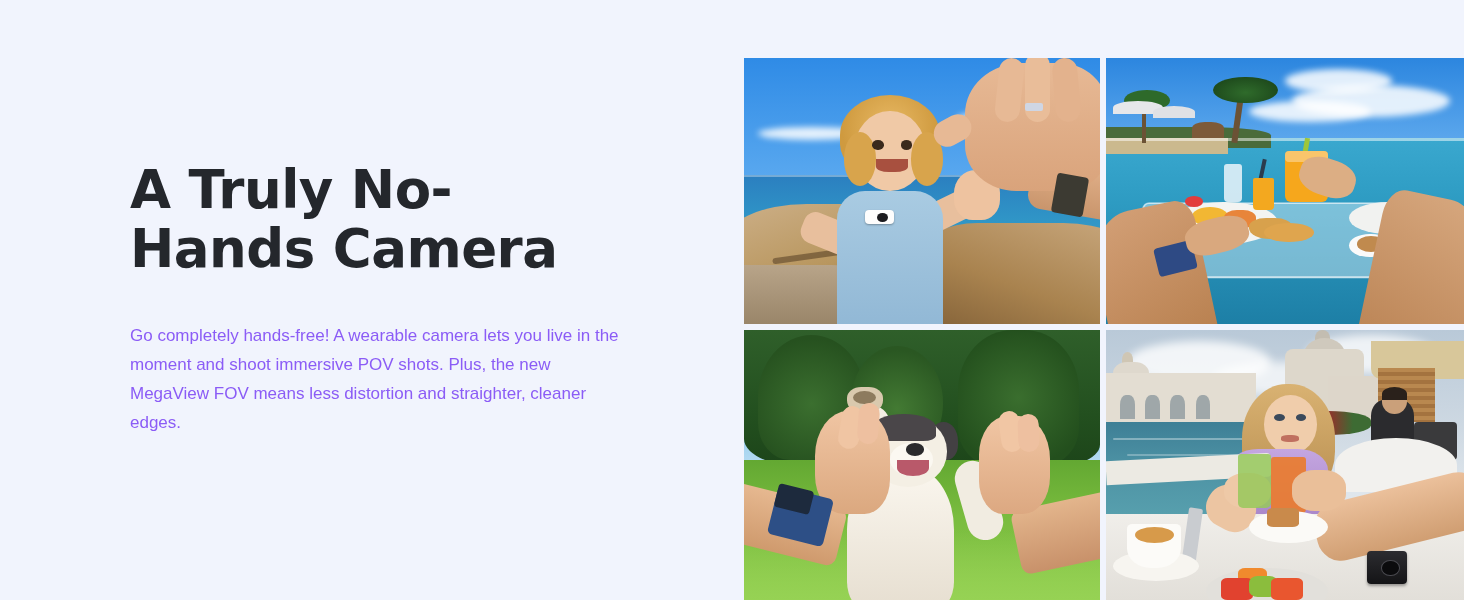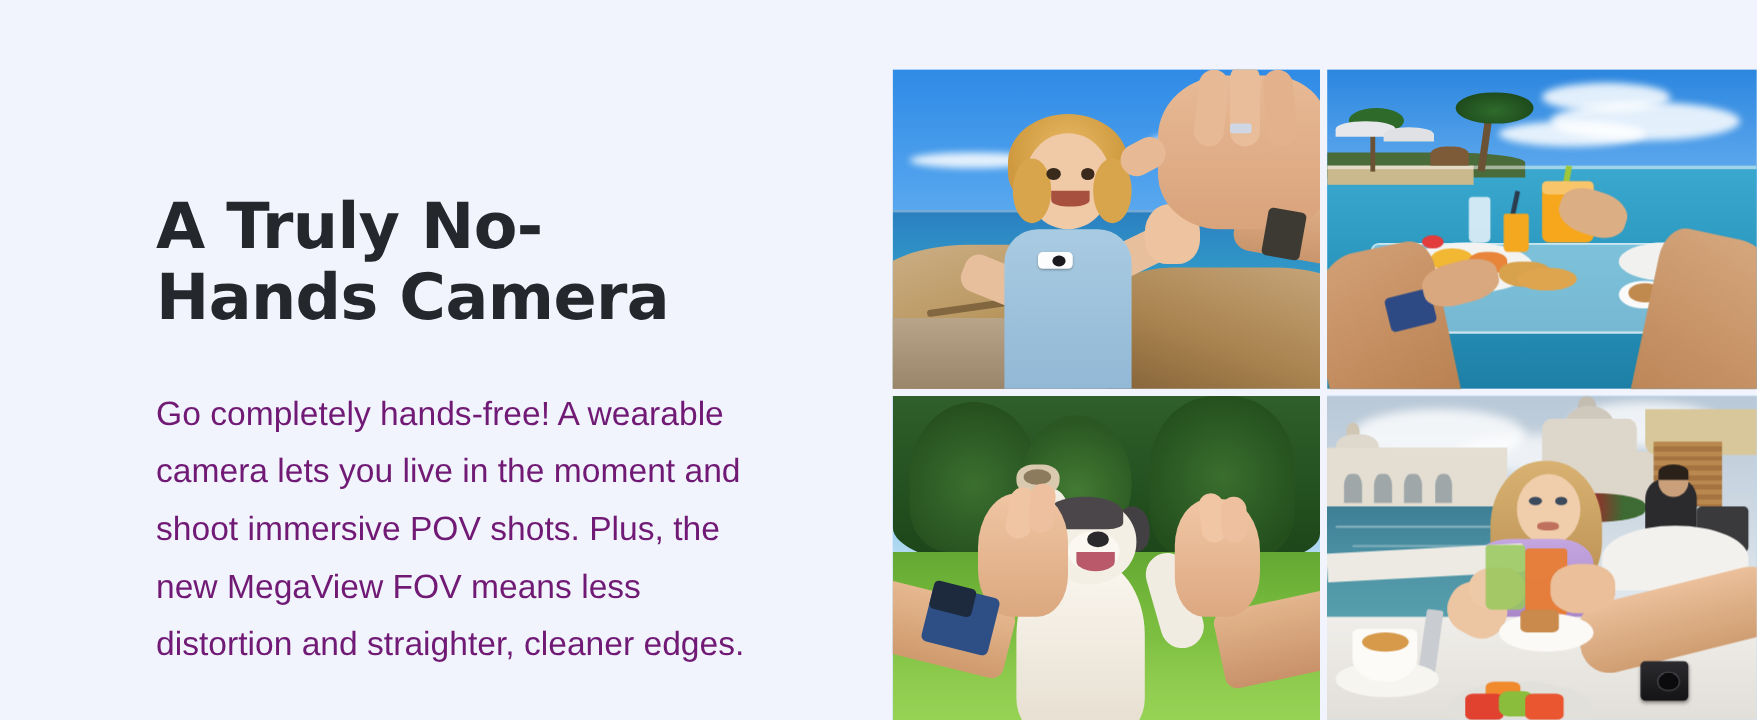--- a/index.html
+++ b/index.html
@@ -17,24 +17,24 @@
     margin:0;
     font-size:53px;
     line-height:1.12;
     font-weight:700;
     letter-spacing:-0.5px;
     color:#24272C;
     font-family:"DejaVu Sans","Liberation Sans",sans-serif;
   }
   .body-copy{
     margin:42px 0 0 0;
-    font-size:28px;
+    font-size:17px;
     line-height:1.72;
     font-weight:400;
-    color:#701a75;
+    color:#8b5cf6;
     max-width:495px;
   }
 
   
   .grid{
     position:absolute;left:744px;top:58px;
     width:720px;height:542px;
     display:grid;
     grid-template-columns:356px 358px;
     grid-template-rows:266px 270px;

